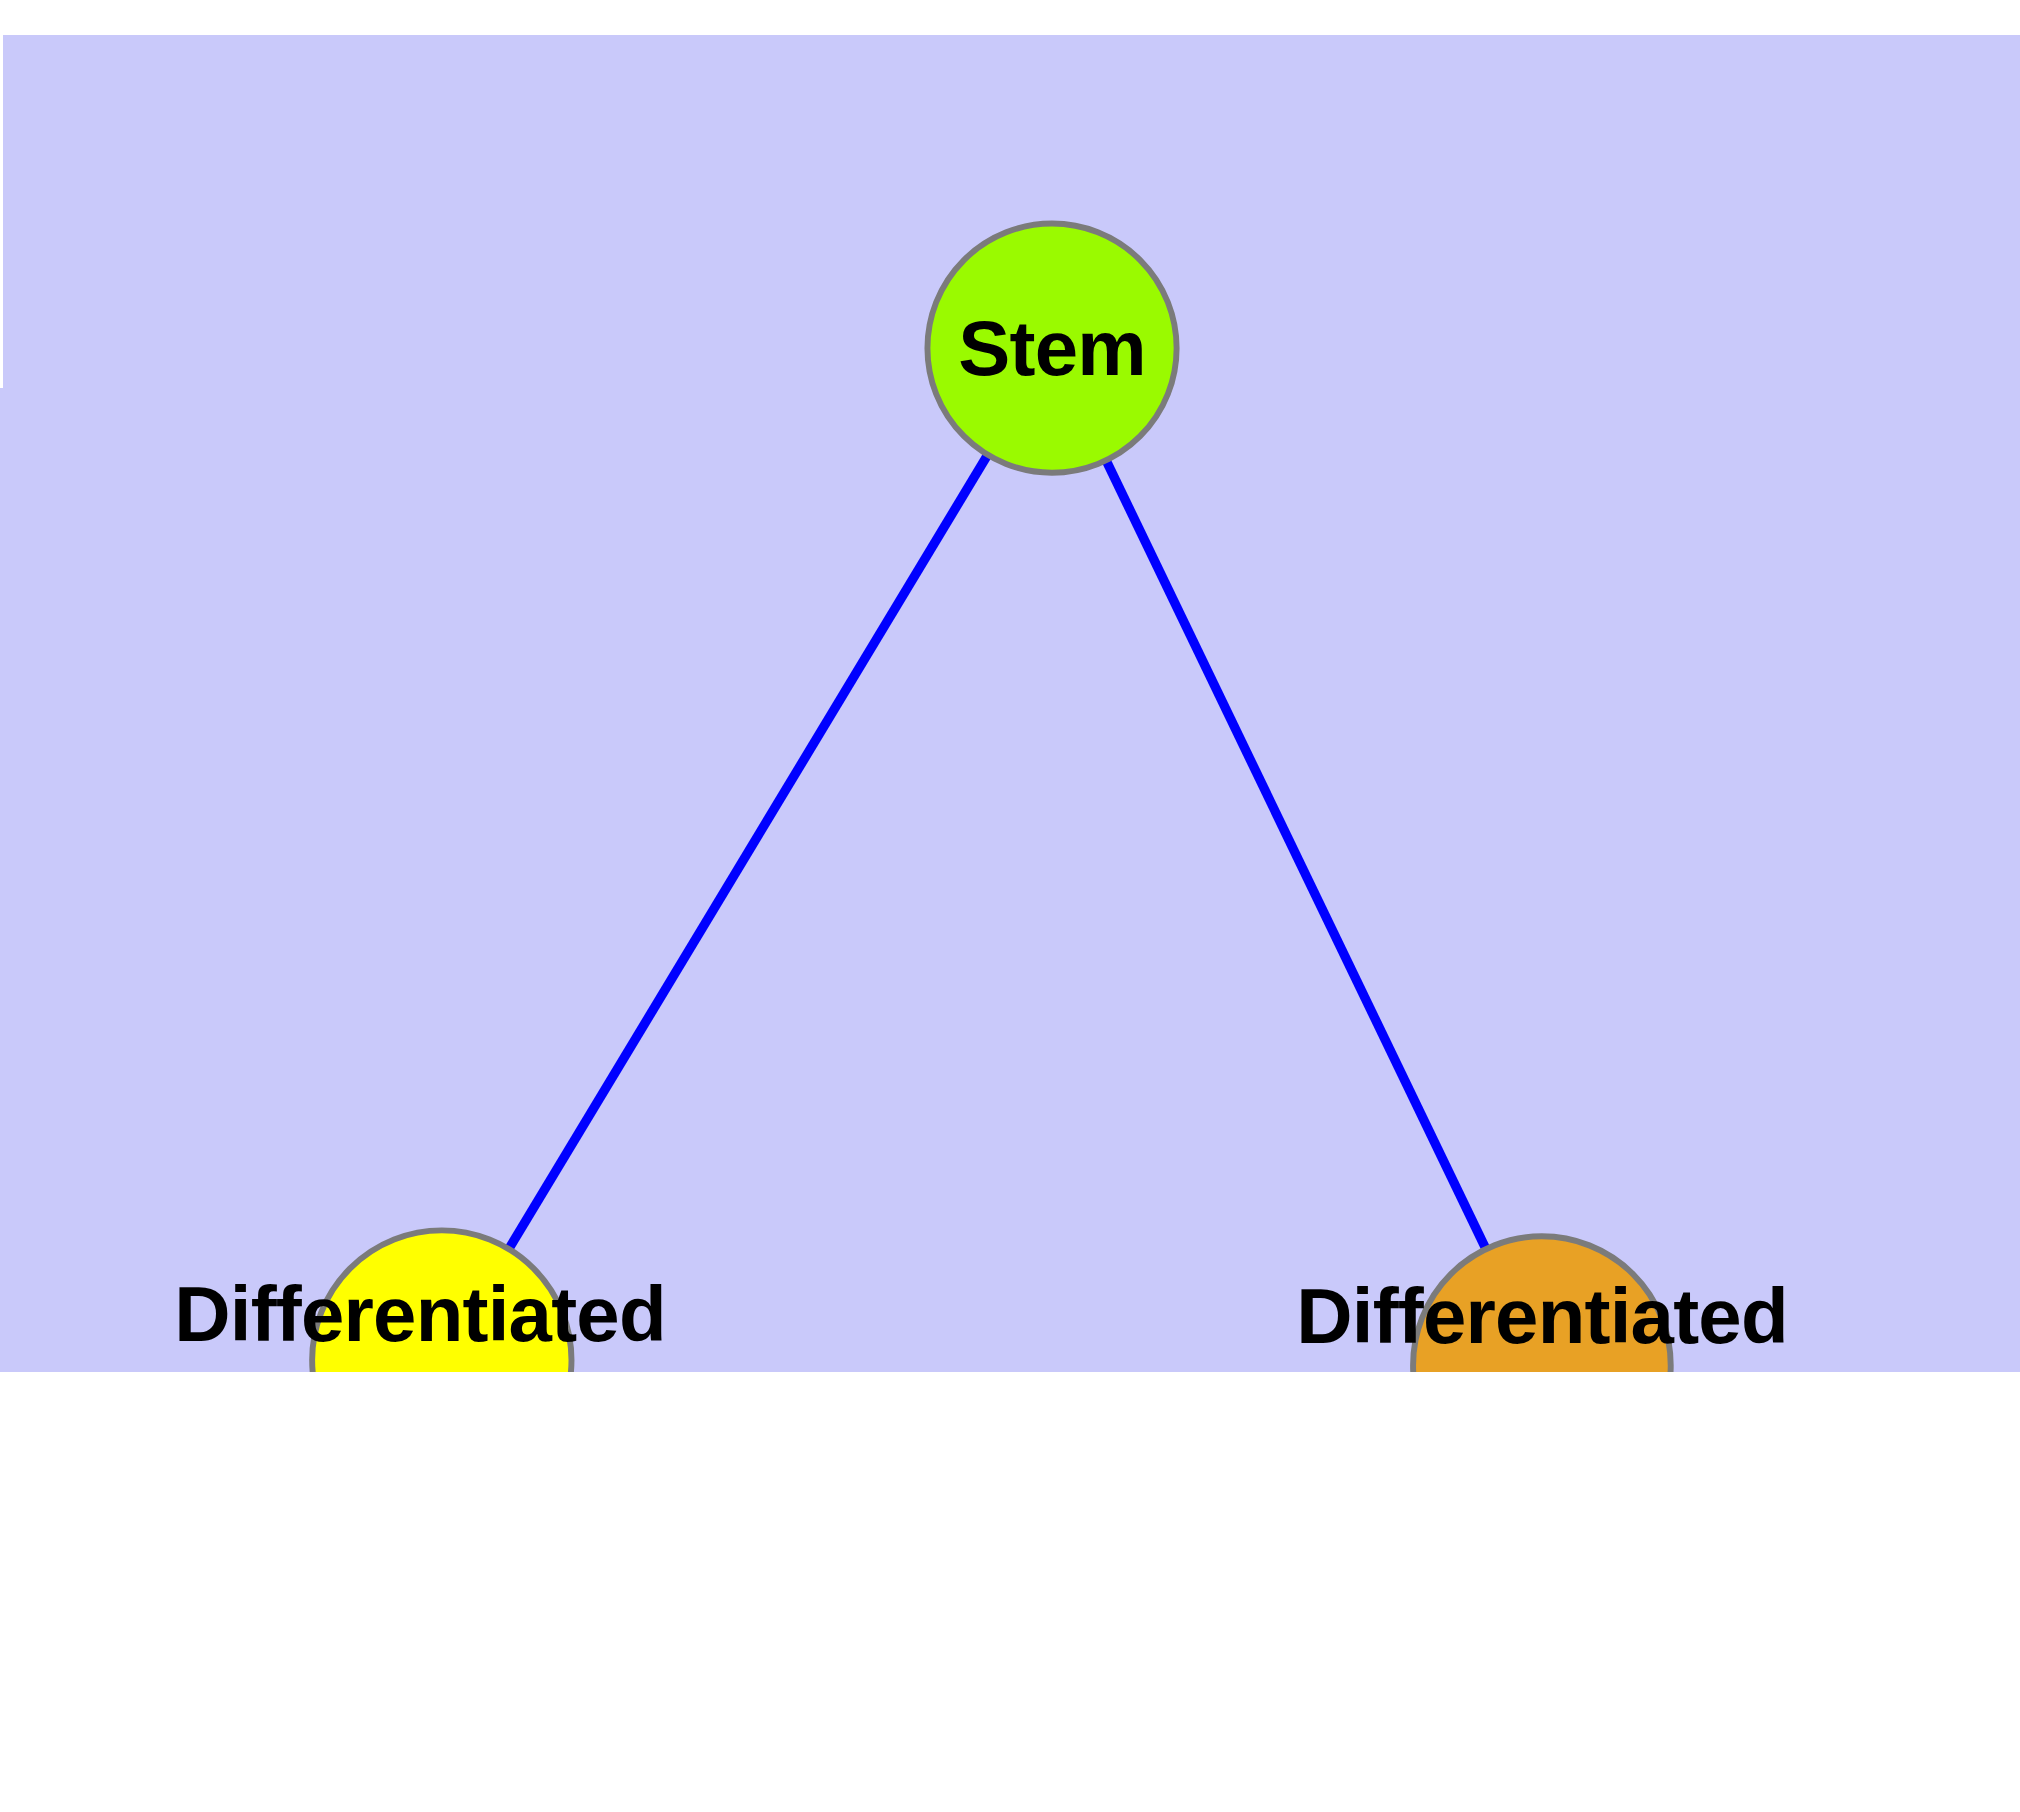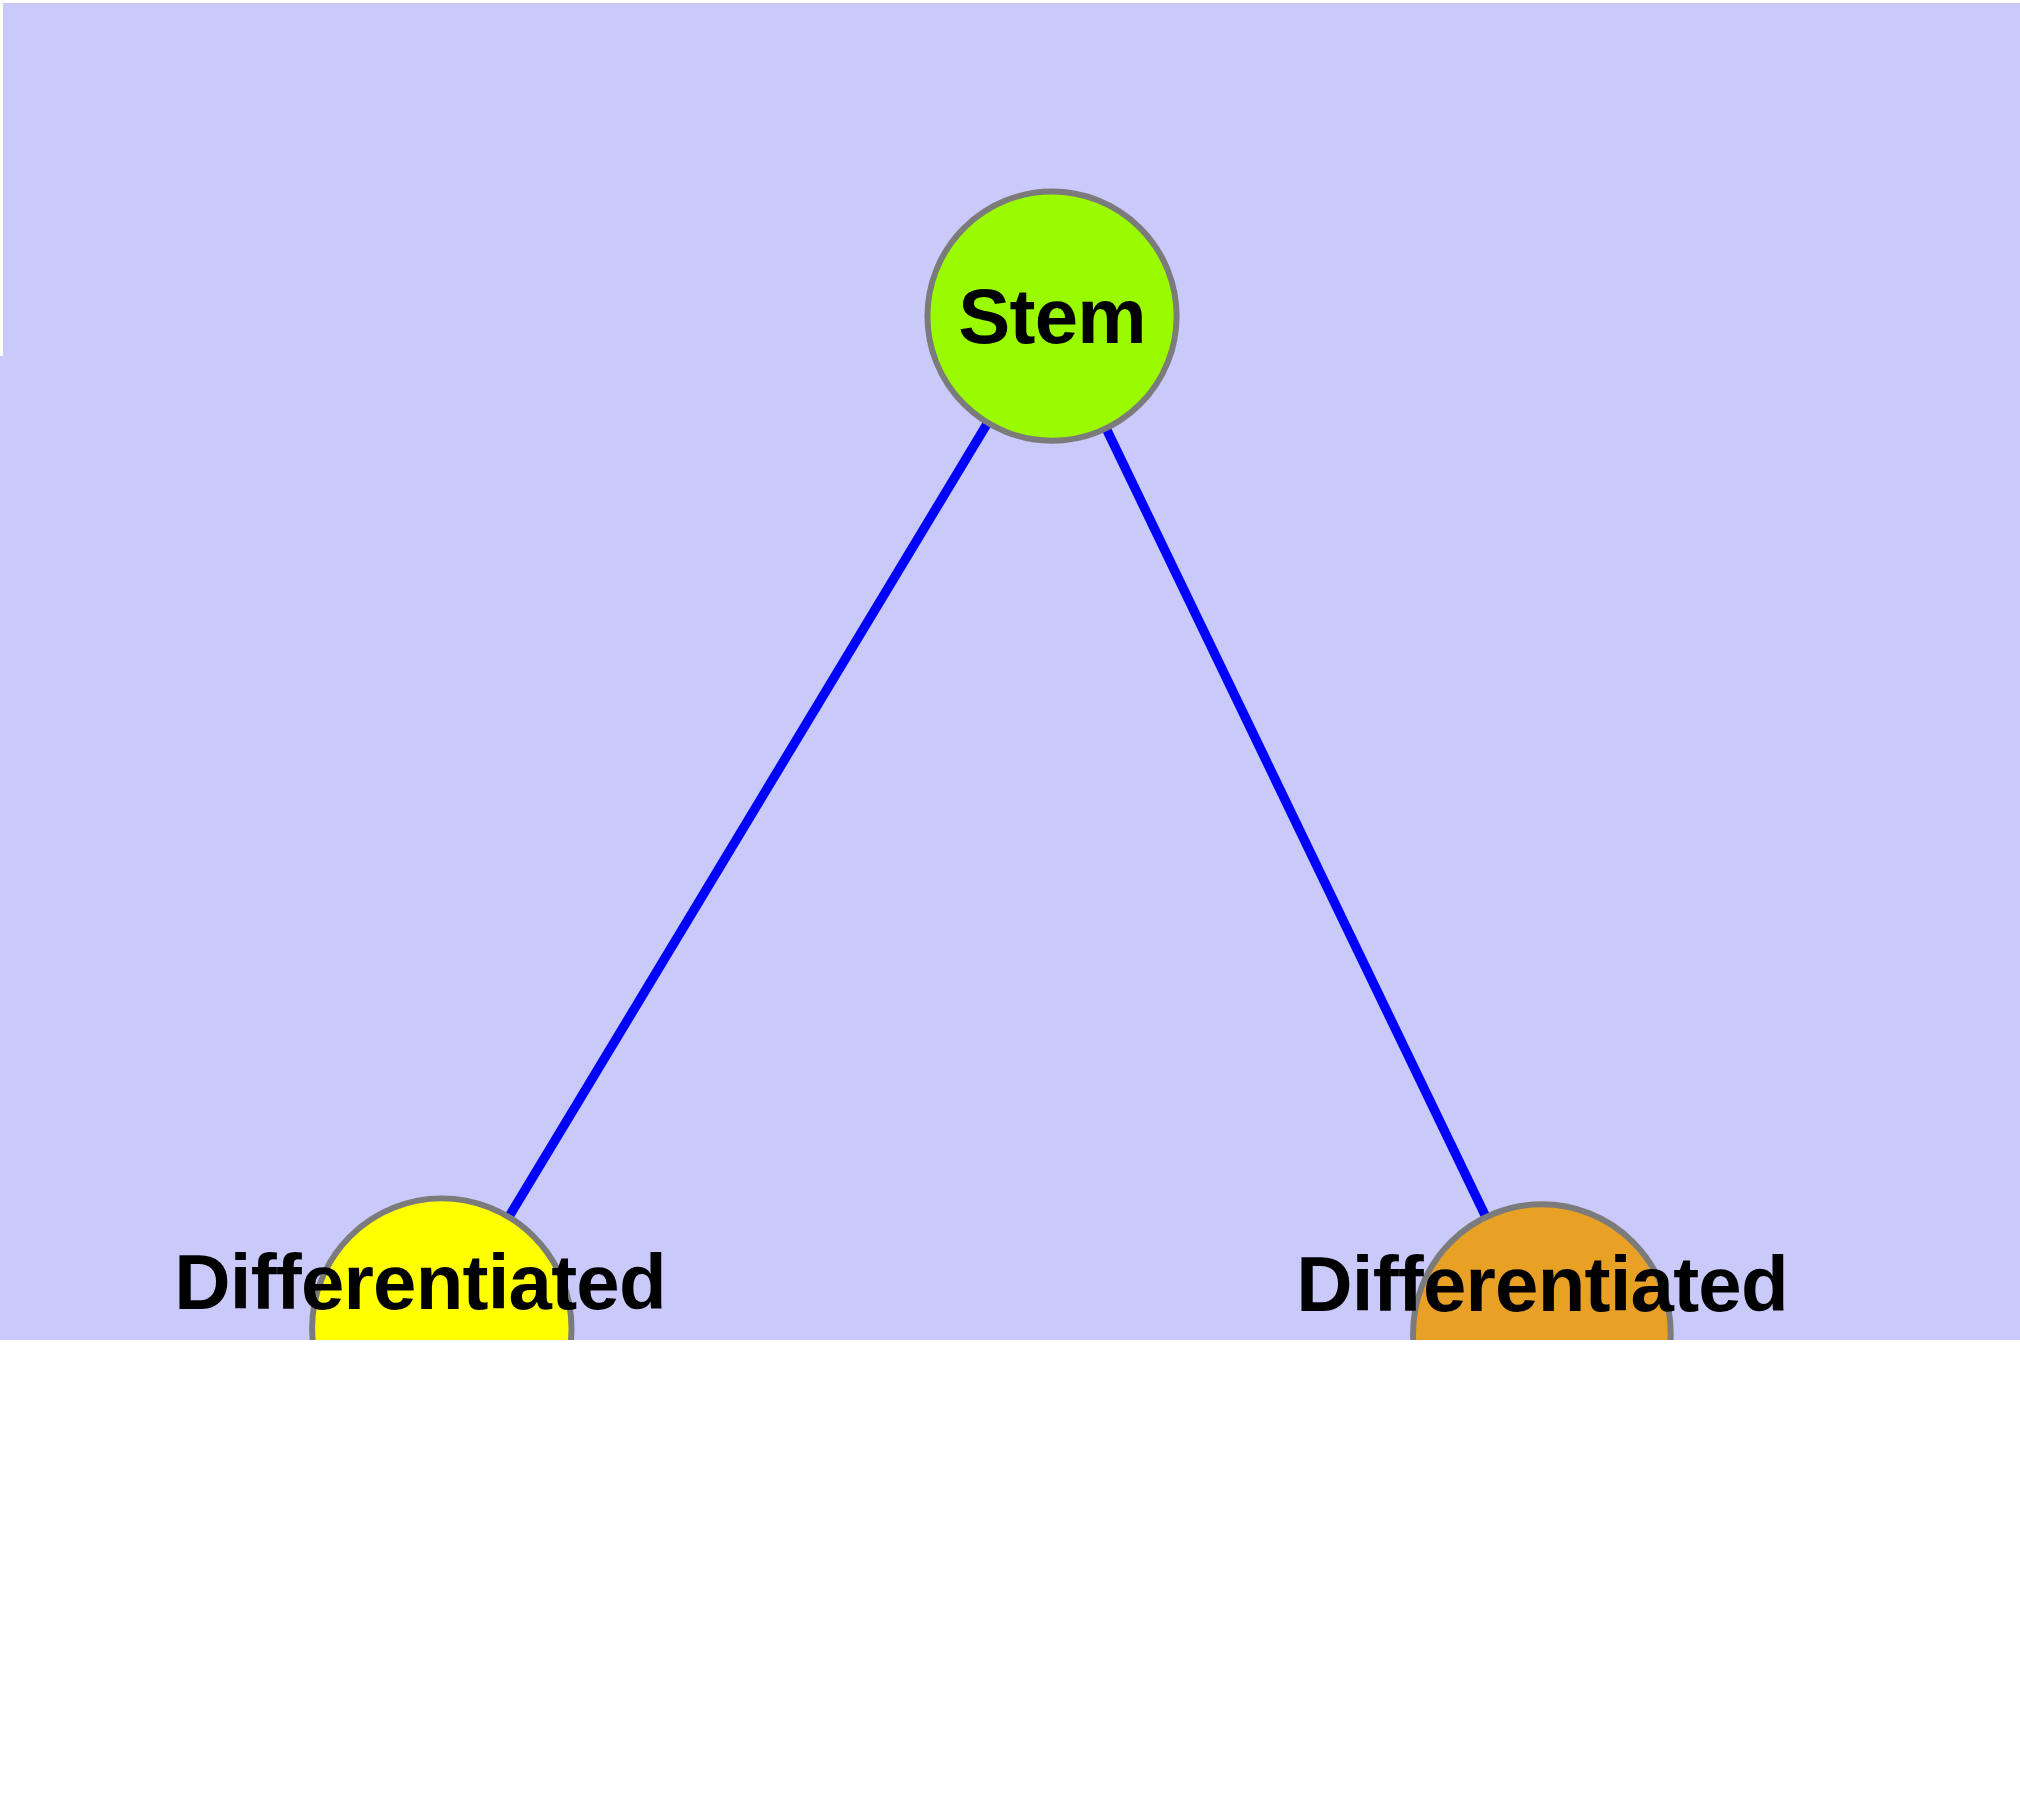--- a/index.html
+++ b/index.html
@@ -6,20 +6,21 @@
     margin: 0;
     padding: 0;
     background: #ffffff;
   }
   .canvas {
     position: relative;
     width: 2021px;
     height: 1340px;
     overflow: hidden;
     font-family: "Liberation Sans", sans-serif;
+    margin-top: 32px;
   }
   .top-strip {
     position: absolute;
     left: 0; top: 0;
     width: 100%;
     height: 3.4px;
   }
   .left-strip {
     position: absolute;
     left: 0; top: 0;

